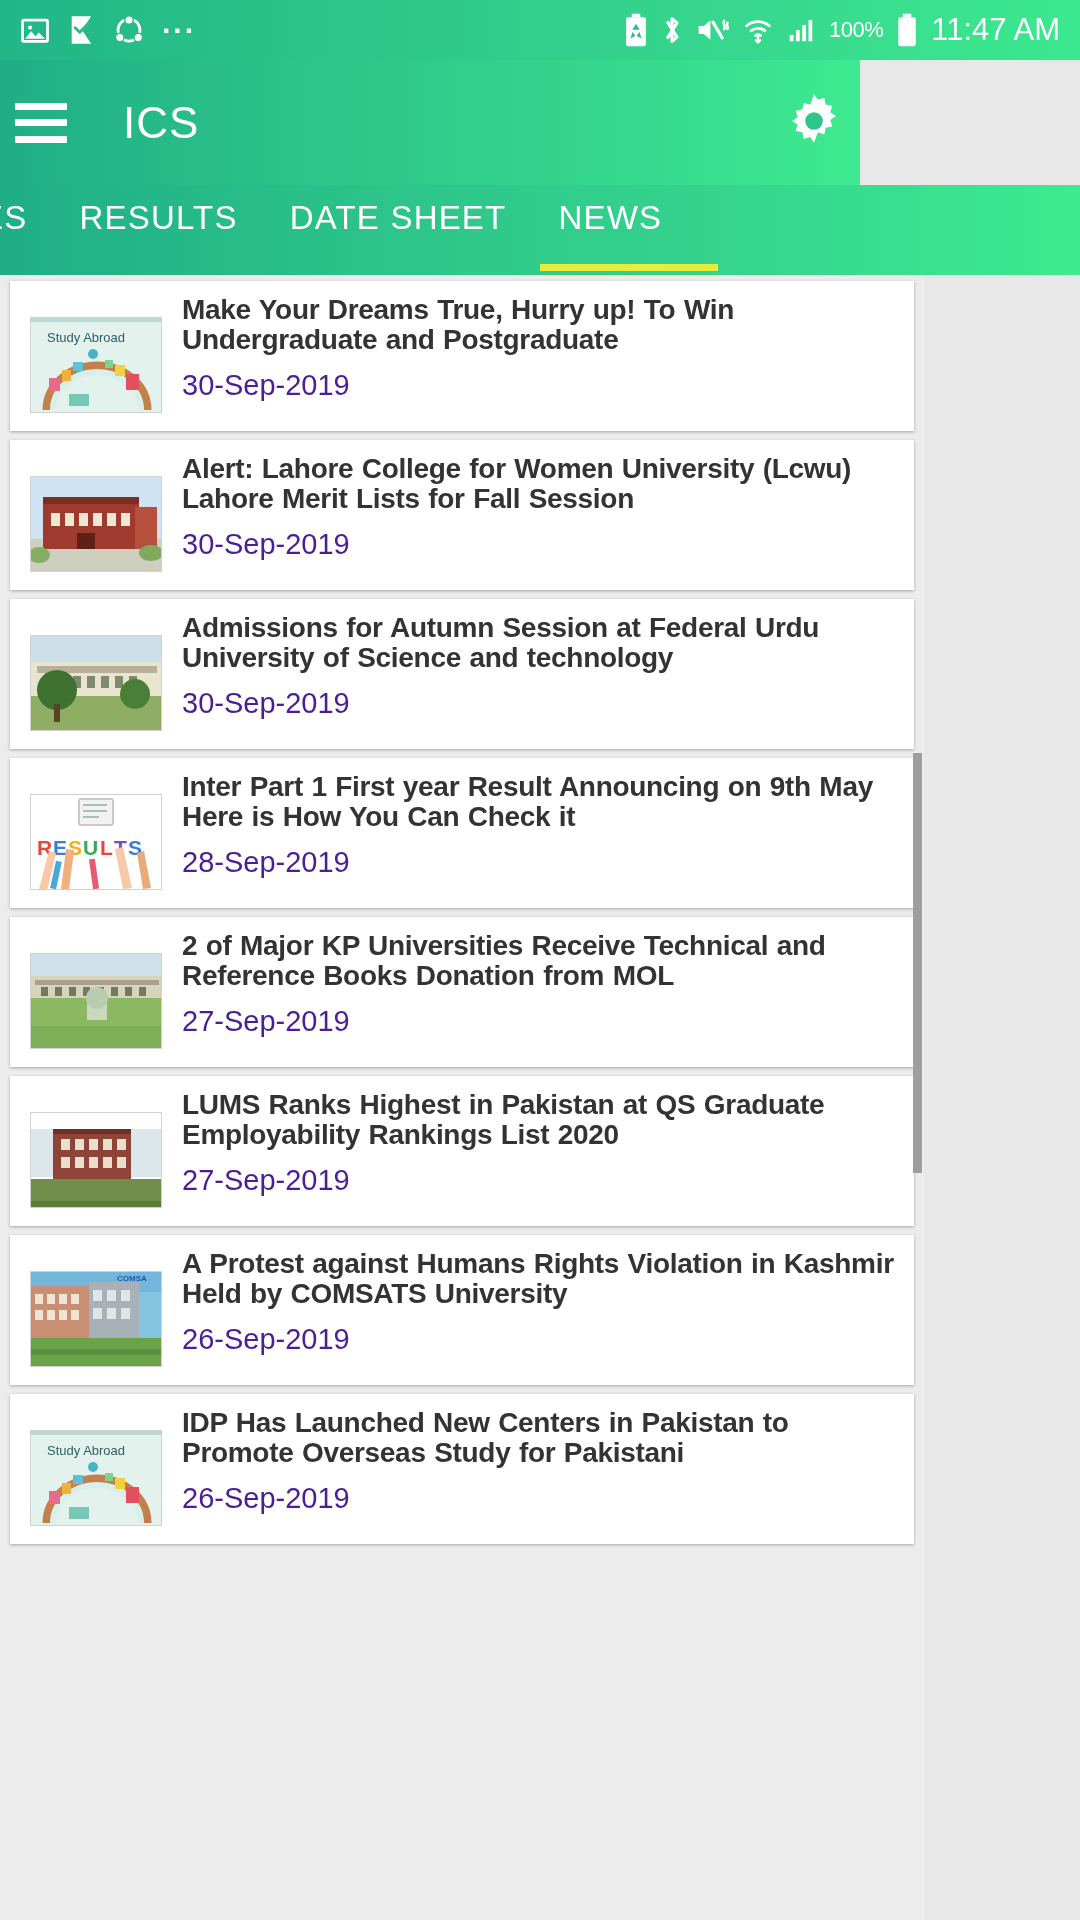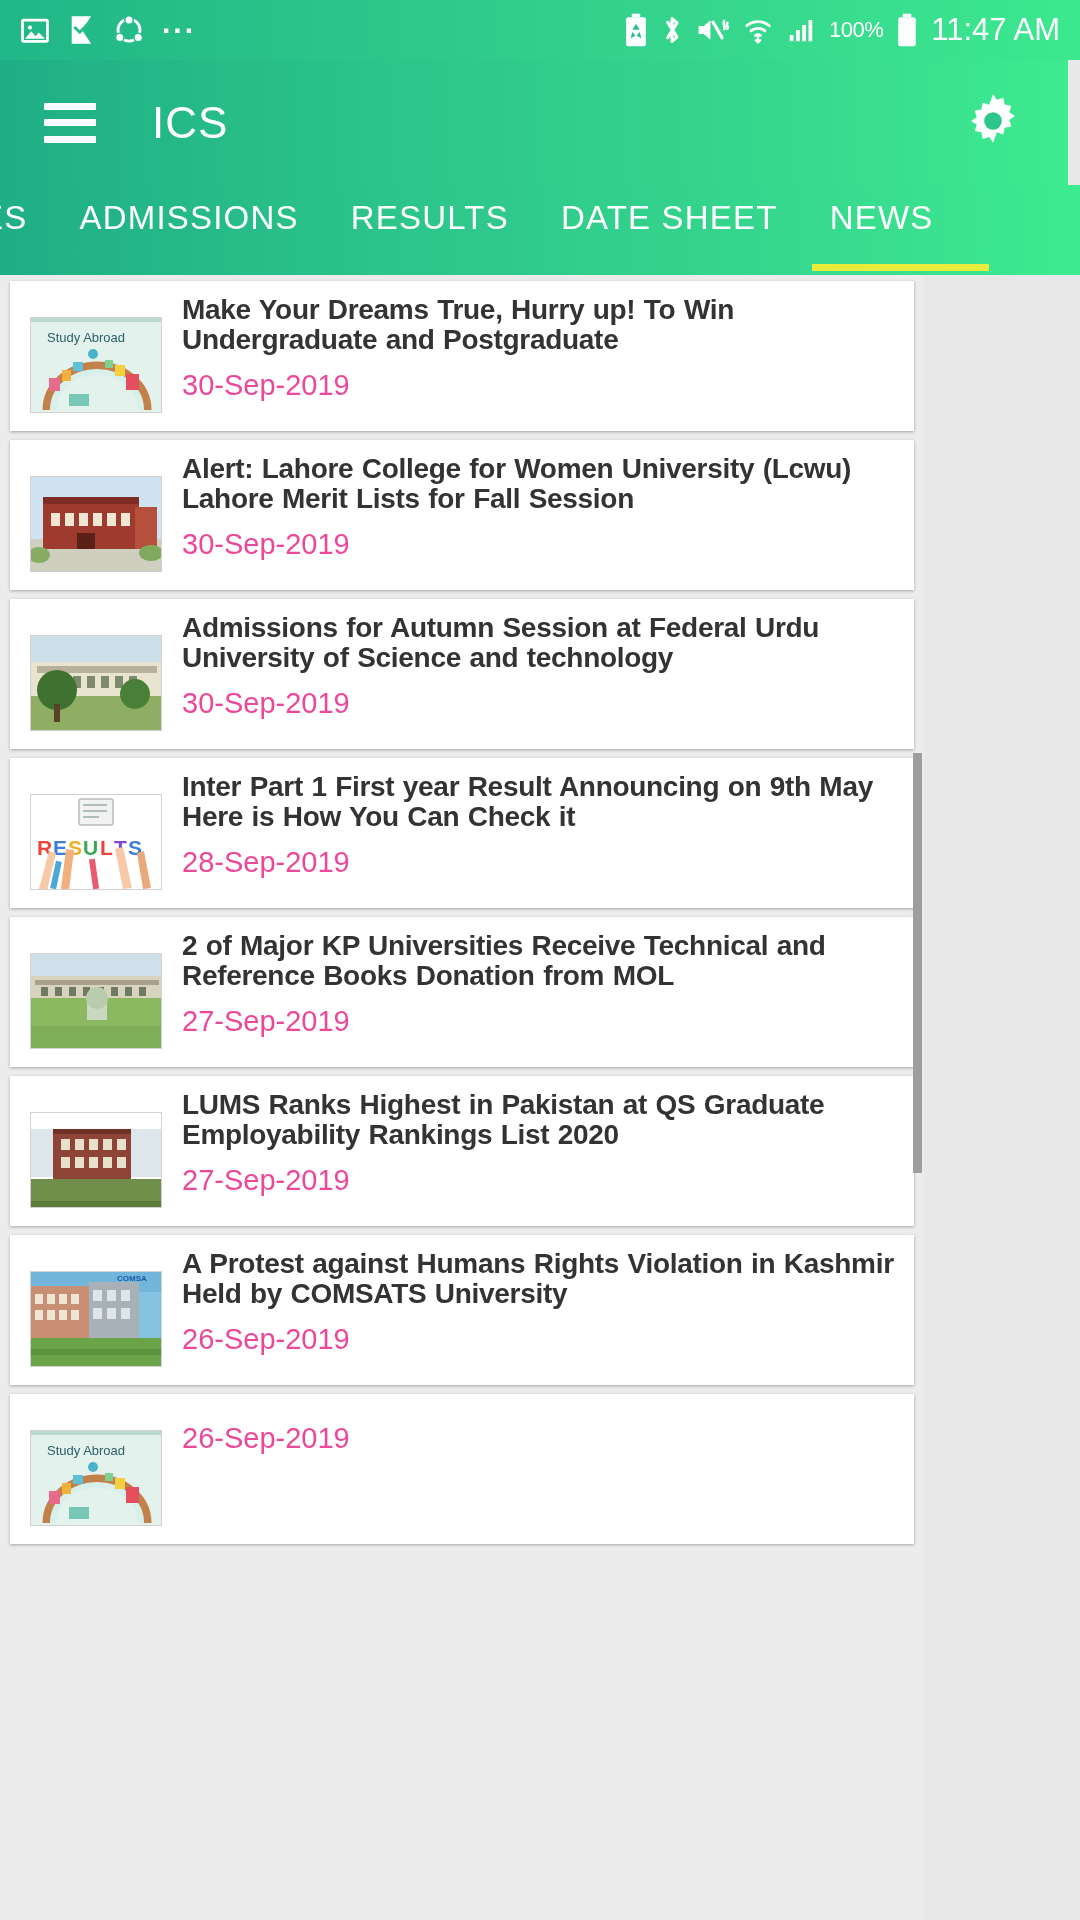--- a/index.html
+++ b/index.html
@@ -18,23 +18,23 @@
   .sb-left{ display:flex; align-items:center; gap:18px; }
   .sb-right{ margin-left:auto; display:flex; align-items:center; gap:13px; }
   .sb-ico{ display:block; }
   .sb-dots{ color:#fff; font-size:30px; letter-spacing:3px; line-height:14px;
             font-weight:700; padding-bottom:14px; }
   .sb-pct{ color:#fff; font-size:22px; font-weight:400; letter-spacing:-0.5px; }
   .sb-time{ color:#fff; font-size:31px; font-weight:400; letter-spacing:0px; }
 
   
   .appbar{
-    position:relative; height:125px; width:1068px;
+    position:relative; height:125px; width:860px;
     background:linear-gradient(90deg,#1fae85 0%,#2cc48a 35%,#35d68d 70%,#3eea90 100%);
-    display:flex; align-items:center; padding:0 44px;text-align:right;
+    display:flex; align-items:center; padding:0 15px;text-align:right;
   }
   .hamburger{ width:52px; height:40px; display:flex; flex-direction:column;
               justify-content:space-between; cursor:pointer; }
   .hamburger span{ display:block; height:7px; background:#fff; border-radius:1px; }
   .app-title{ color:#fff; font-size:44px; font-weight:400; margin-left:56px;
               letter-spacing:1px; }
   .gear{ margin-left:auto; }
 
   
   .tabbar{
@@ -71,21 +71,21 @@
     border:1px solid rgba(0,0,0,0.05);
     overflow:hidden; position:relative; background:#ddd;
   }
   .thumb svg{ display:block; width:132px; height:96px; }
   .card-body{ flex:1; padding-left:20px; padding-right:6px; }
   .headline{
     font-size:28px; line-height:1.07; font-weight:700; color:#333333;
     letter-spacing:-0.3px; word-spacing:1px;
   }
   .date{
-    margin-top:14px; font-size:29px; color:#ec4899; font-weight:400;
+    margin-top:14px; font-size:29px; color:#4c1d95; font-weight:400;
     letter-spacing:0px;
   }
 
   
   .scrollbar{
     position:absolute; right:2px; top:478px; width:9px; height:420px;
     background:#9e9e9e; border-radius:0;
   }
 </style>
 </head>
@@ -156,23 +156,20 @@
     <svg width="62" height="62" viewBox="0 0 24 24">
       <path fill="#fff" d="M12 1.6l1.5 2.2 2.5-.8.5 2.6 2.6.5-.8 2.5 2.2 1.5-2.2 1.5.8 2.5-2.6.5-.5 2.6-2.5-.8L12 20.4 10.5 18.2l-2.5.8-.5-2.6-2.6-.5.8-2.5L3.5 12l2.2-1.5-.8-2.5 2.6-.5.5-2.6 2.5.8z"></path>
       <circle cx="12" cy="12" r="3.4" fill="#2dc78c"></circle>
     </svg>
   </div>
 </div>
 
 <div class="tabbar">
   <div class="tab first">
     <span>EGES</span>
-  </div>
-  <div class="tab">
-    <span>ADMISSIONS</span>
   </div>
   <div class="tab">
     <span>RESULTS</span>
   </div>
   <div class="tab">
     <span>DATE SHEET</span>
   </div>
   <div class="tab">
     <span>NEWS</span>
     <span class="indicator"></span>
@@ -381,18 +378,19 @@
         <rect x="31" y="52" width="9" height="11" fill="#f2b13c"></rect>
         <rect x="42" y="44" width="10" height="9" fill="#5fc1d8"></rect>
         <rect x="95" y="56" width="13" height="16" fill="#e34f5c"></rect>
         <rect x="84" y="47" width="10" height="11" fill="#f4d03f"></rect>
         <rect x="74" y="42" width="8" height="8" fill="#7fd18f"></rect>
         <circle cx="62" cy="36" r="5" fill="#4ab3c9"></circle>
         <rect x="38" y="76" width="20" height="12" fill="#76c7b5"></rect>
       </svg>
     </div>
     <div class="card-body">
+      <div class="headline">IDP Has Launched New Centers in Pakistan to Promote Overseas Study for Pakistani</div>
       <div class="date">26-Sep-2019</div>
     </div>
   </div>
 
   <div class="scrollbar"></div>
 </div>
 
 </body></html>

